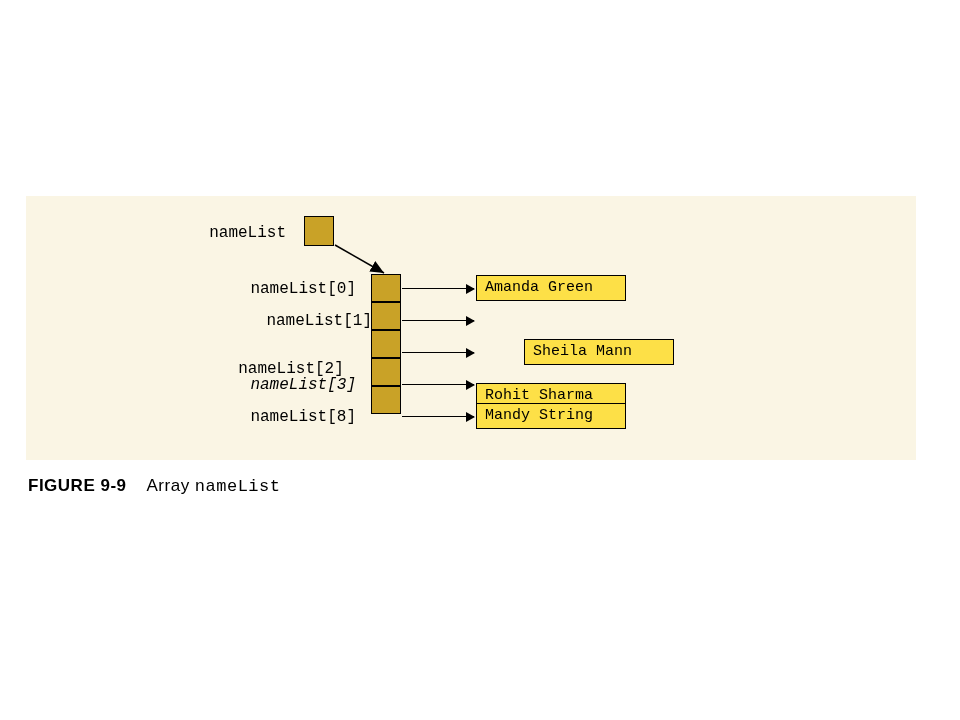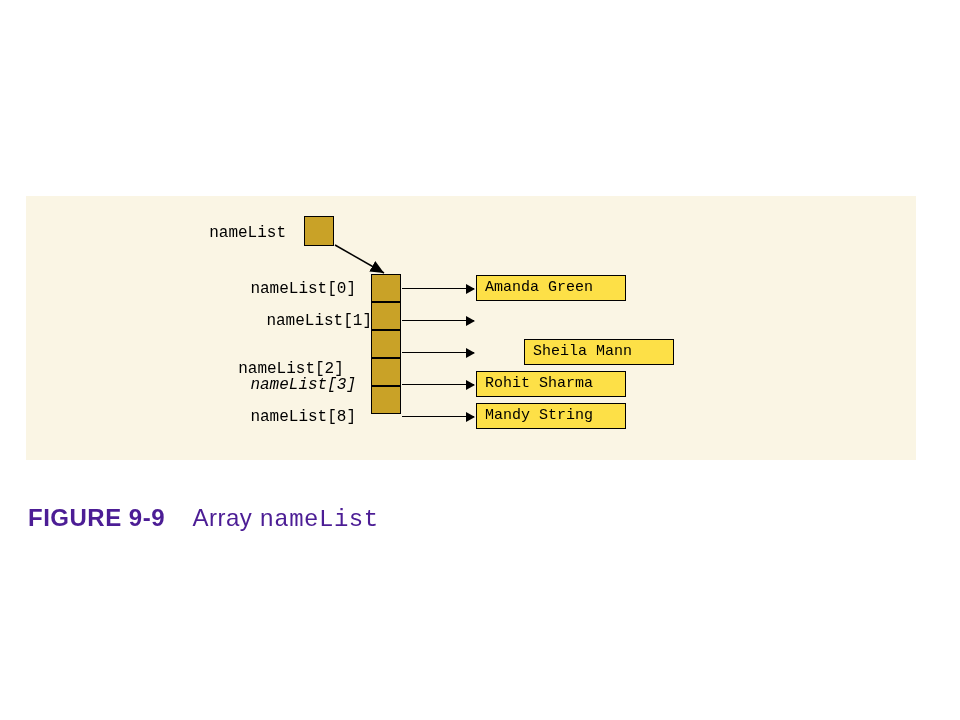--- a/index.html
+++ b/index.html
@@ -33,24 +33,24 @@
     left: 26px;
     top: 196px;
     width: 890px;
     height: 264px;
     background: #faf5e4;
   }
 
   .caption {
     position: absolute;
     left: 28px;
-    top: 504px;
+    top: 476px;
     font-family: Arial, Helvetica, sans-serif;
-    color: #4c1d95;
-    font-size: 24px;
+    color: #000000;
+    font-size: 17px;
     letter-spacing: 0.5px;
   }
   .caption .fig-tag { font-weight: bold; }
   .caption .mono2 { font-family: "Courier New", monospace; }
 
   
   .diagram {
     position: absolute;
     left: 0;
     top: 0;
@@ -156,21 +156,21 @@
       <div class="harrow" style="left:376px; top:124px; width:72px;"></div>
 
       <div class="lbl" style="left:200px; top:164px; width:130px;text-align:center;">nameList[2]</div>
       <div class="elembox" style="left:345px; top:134px;"></div>
       <div class="harrow" style="left:376px; top:156px; width:72px;"></div>
       <div class="strbox" style="left:450px; top:143px;margin-left:48px;">Sheila Mann</div>
 
       <div class="lbl" style="left:200px; top:180px; width:130px;font-style:italic;">nameList[3]</div>
       <div class="elembox" style="left:345px; top:162px;"></div>
       <div class="harrow" style="left:376px; top:188px; width:72px;"></div>
-      <div class="strbox" style="left:450px; top:175px;">Rohit Sharma</div>
+      <div class="strbox" style="left:450px; top:187px;">Rohit Sharma</div>
 
       <div class="lbl" style="left:200px; top:212px; width:130px;">nameList[8]</div>
       <div class="elembox" style="left:345px; top:190px;"></div>
       <div class="harrow" style="left:376px; top:220px; width:72px;"></div>
       <div class="strbox" style="left:450px; top:207px;">Mandy String</div>
 
     </div>
   </div>
 
   <div class="caption">

